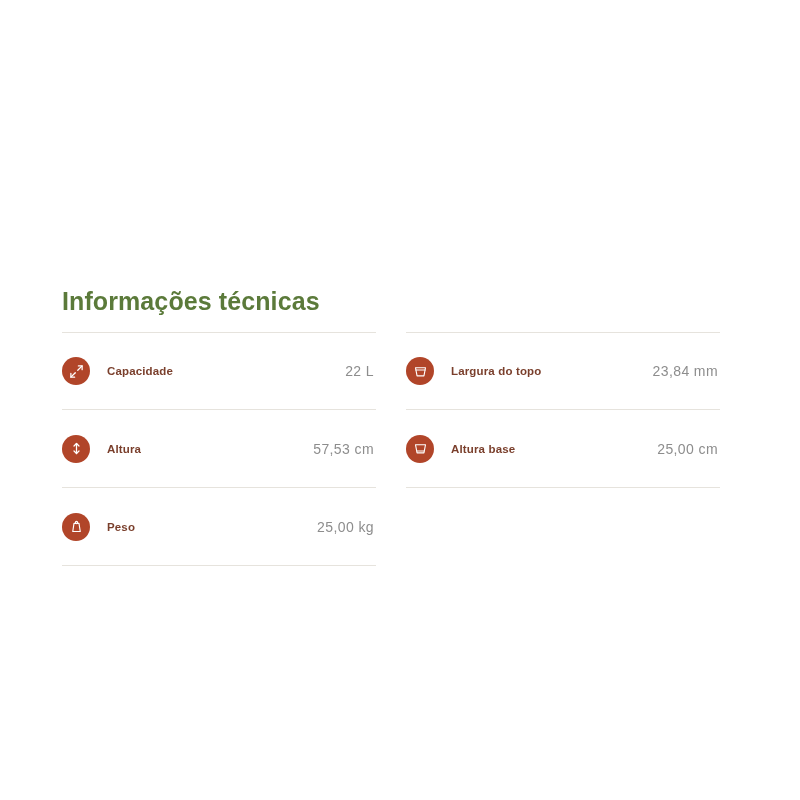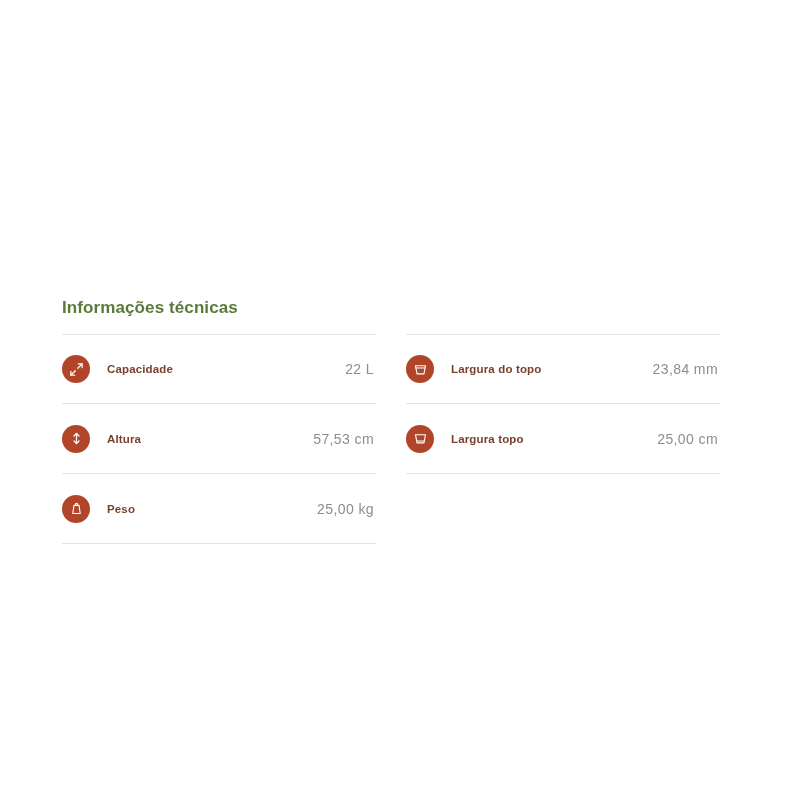--- a/index.html
+++ b/index.html
@@ -23,44 +23,44 @@
   }
 
   .tech-section {
     position: absolute;
     left: 62px;
     top: 286px;
     width: 658px;
   }
 
   .section-title {
-    font-size: 17px;
+    font-size: 25px;
     font-weight: bold;
     color: #5b7a3a;
     letter-spacing: 0.1px;
-    margin: 12px 0 16px 0;
+    margin: 0 0 16px 0;
     line-height: 1.2;
   }
 
   .specs-grid {
     display: flex;
     flex-direction: row;
     gap: 30px;
   }
 
   .specs-col {
     display: flex;
     flex-direction: column;
     width: 320px;
   }
 
   .spec-row {
     display: flex;
     align-items: center;
-    height: 70px;
+    height: 78px;
     border-bottom: 1px solid #e6e3dd;
     box-sizing: border-box;
   }
 
   .spec-row:first-child {
     border-top: 1px solid #e6e3dd;
   }
 
   .spec-icon {
     width: 28px;
@@ -160,21 +160,21 @@
           <span class="spec-value">23,84 mm</span>
         </div>
 
         <div class="spec-row">
           <span class="spec-icon">
             <svg width="15" height="15" viewBox="0 0 24 24" fill="none" stroke="#ffffff" stroke-width="1.8" stroke-linecap="round" stroke-linejoin="round">
               <path d="M4 6 h16 l-2.5 13 h-11 z"></path>
               <line x1="6.6" y1="16" x2="17.4" y2="16"></line>
             </svg>
           </span>
-          <span class="spec-label">Largura topo</span>
+          <span class="spec-label">Altura base</span>
           <span class="spec-value">25,00 cm</span>
         </div>
 
       </div>
 
     </div>
   </section>
 
 </div>
 

